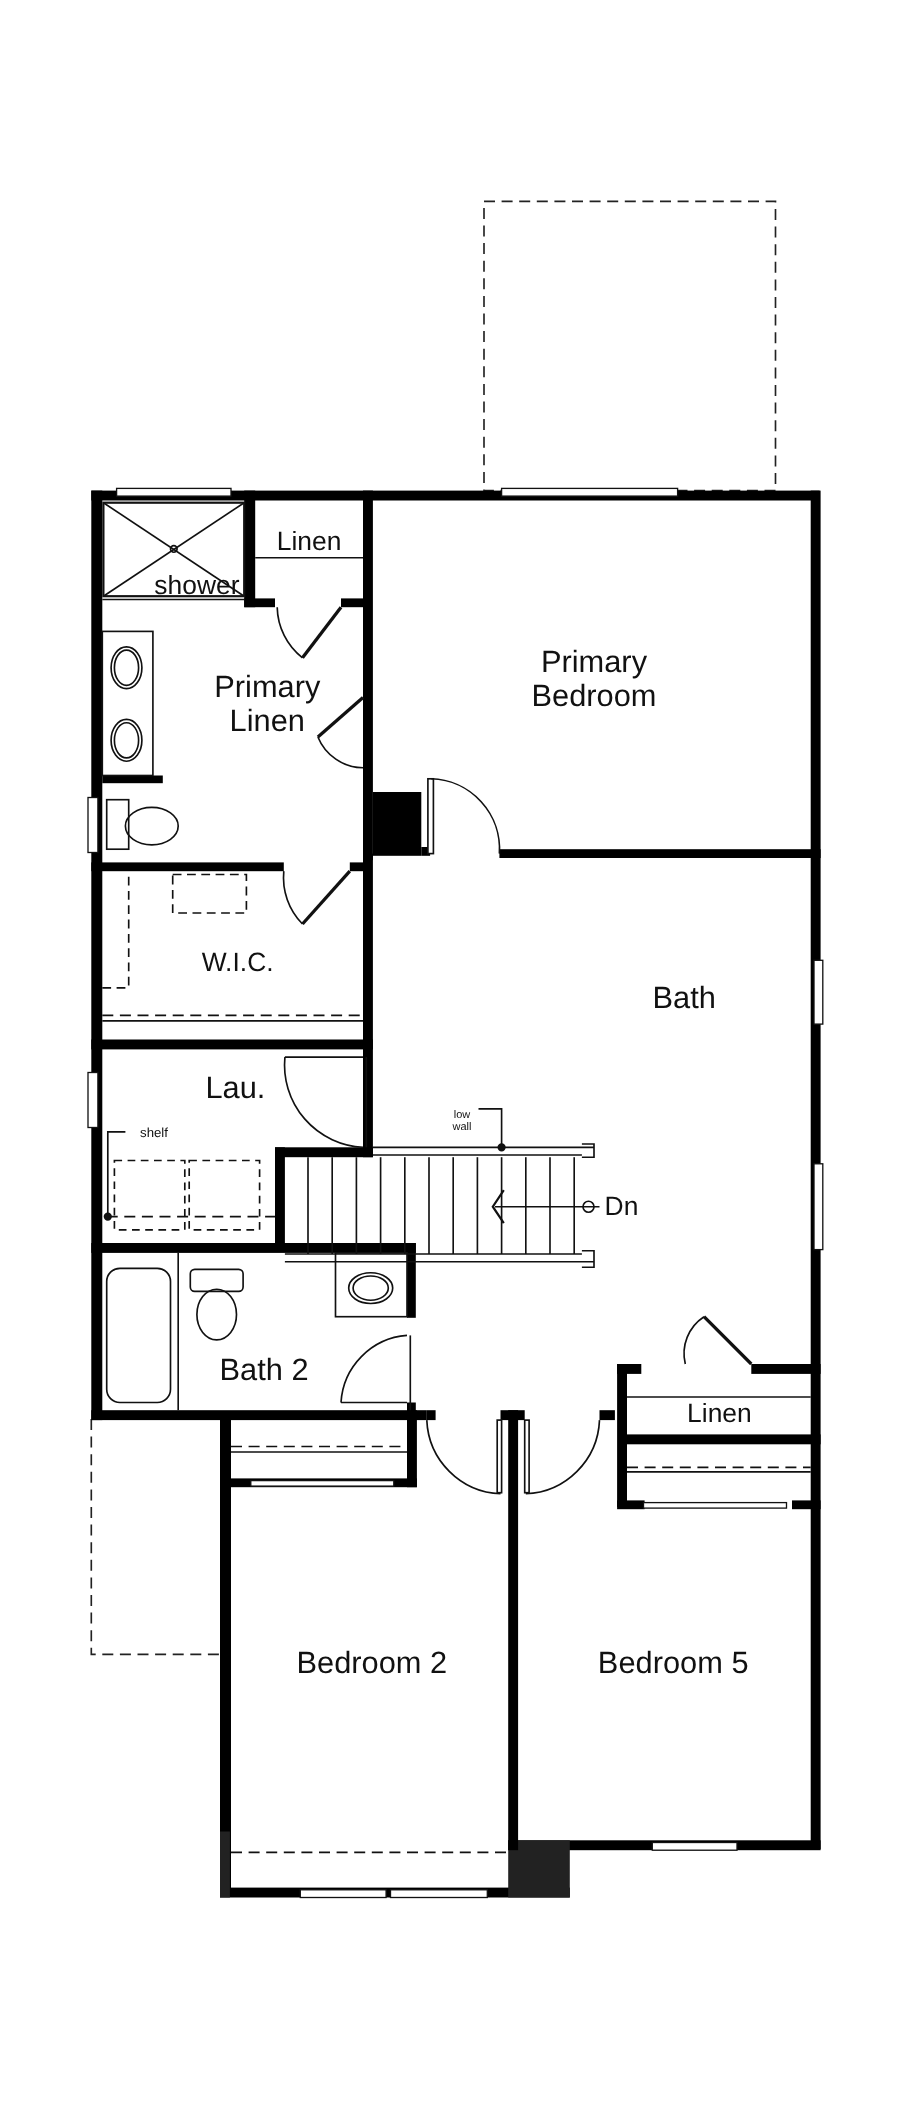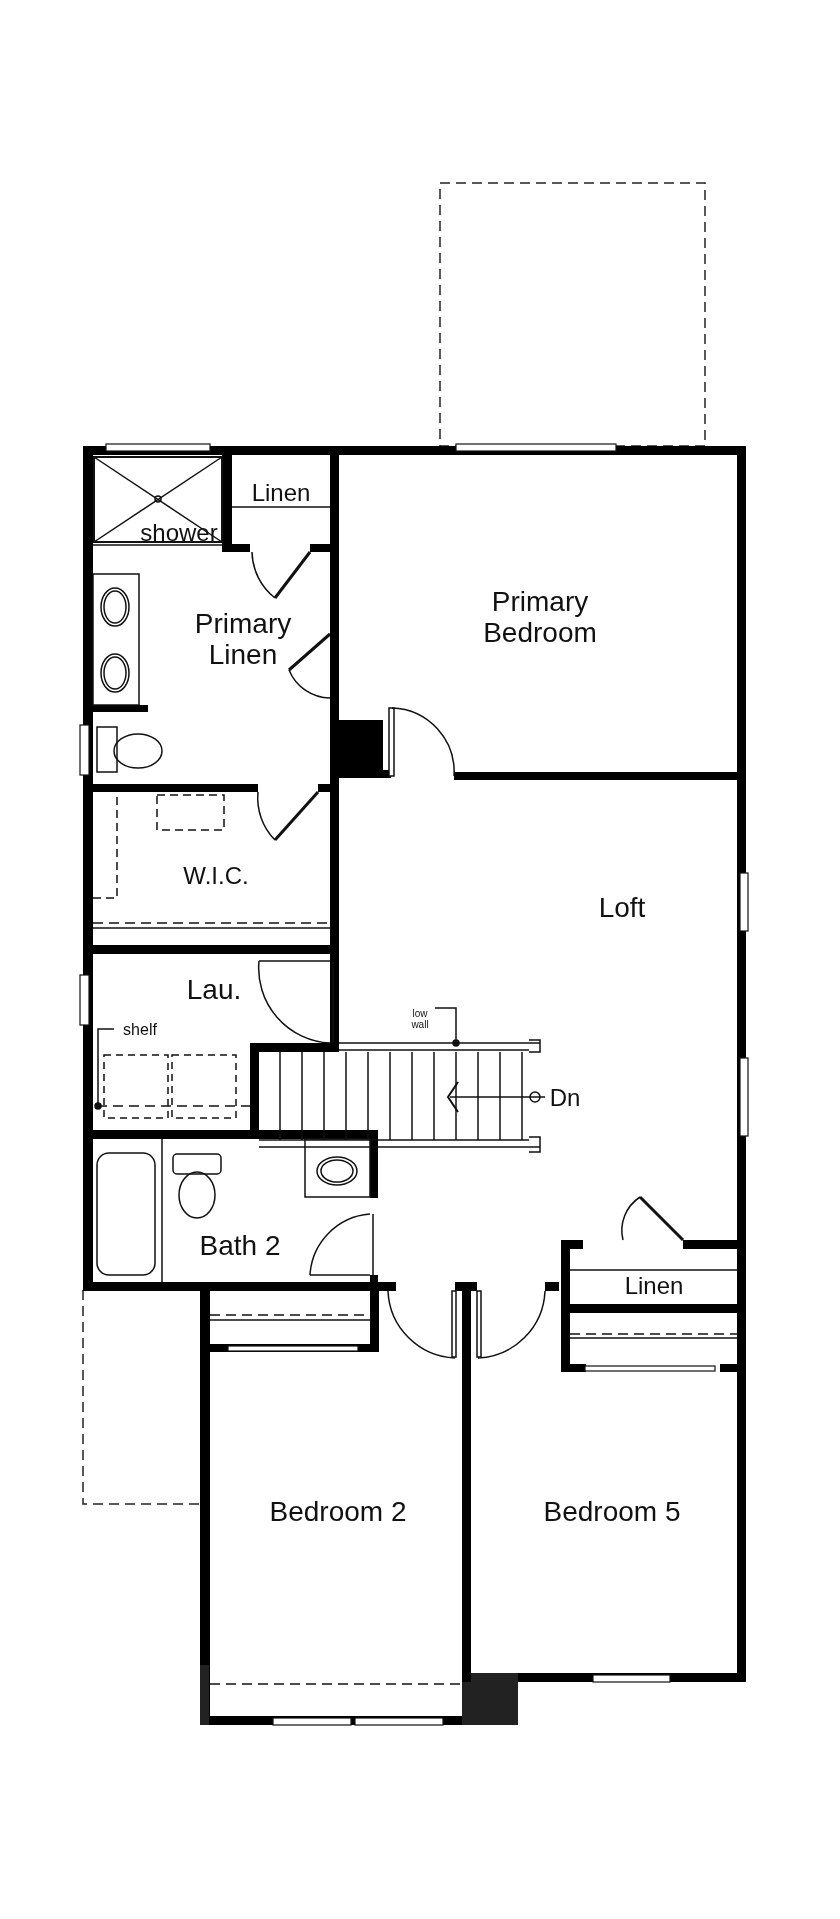--- a/index.html
+++ b/index.html
@@ -1,21 +1,21 @@
 <!DOCTYPE html>
 <html><head>
 <meta charset="utf-8">
 <style>
   html, body { margin:0; padding:0; background:#ffffff; }
   body { width:840px; height:1919px; position:relative; overflow:hidden; font-family:"Liberation Sans", sans-serif; }
   svg { position:absolute; left:0; top:0; }
   .lbl { position:absolute; color:#111; font-family:"Liberation Sans", sans-serif; text-align:center; line-height:1.1; white-space:nowrap; transform:translate(-50%,-50%); }
   .lg { font-size:28px; }
   .md { font-size:24px; }
-  .sm { font-size:16px; }
+  .sm { font-size:12px; }
   .xs { font-size:10px; }
 </style>
 </head>
 <body>
 
 <svg width="840" height="1919" viewBox="0 0 840 1919" xmlns="http://www.w3.org/2000/svg">
 
   <rect x="440" y="183" width="265" height="263" fill="none" stroke="#222" stroke-width="1.5" stroke-dasharray="10,6"></rect>
 
   <path d="M83 1290 L83 1504 L200 1504" fill="none" stroke="#222" stroke-width="1.5" stroke-dasharray="10,6"></path>
@@ -205,21 +205,21 @@
 <div class="lbl md" style="left:158px;top:533px;margin-left:21px;"><span>shower</span></div>
 <div class="lbl md" style="left:281px;top:493px;">Linen</div>
 <div class="lbl lg" style="left:243px;top:640px;">
   <div>Primary</div>
   <div>Linen</div>
 </div>
 <div class="lbl lg" style="left:540px;top:618px;">
   <div>Primary</div>
   <div>Bedroom</div>
 </div>
-<div class="lbl lg" style="left:622px;top:908px;">Loft</div>
+<div class="lbl lg" style="left:622px;top:908px;">Bath</div>
 <div class="lbl md" style="left:216px;top:876px;">W.I.C.</div>
 <div class="lbl lg" style="left:198px;top:990px;margin-left:16px;">Lau.</div>
 <div class="lbl sm" style="left:140px;top:1030px;">shelf</div>
 <div class="lbl xs" style="left:420px;top:1019px;">
   <div>low</div>
   <div>wall</div>
 </div>
 <div class="lbl md" style="left:565px;top:1098px;">Dn</div>
 <div class="lbl lg" style="left:240px;top:1246px;">Bath 2</div>
 <div class="lbl md" style="left:654px;top:1286px;">Linen</div>

